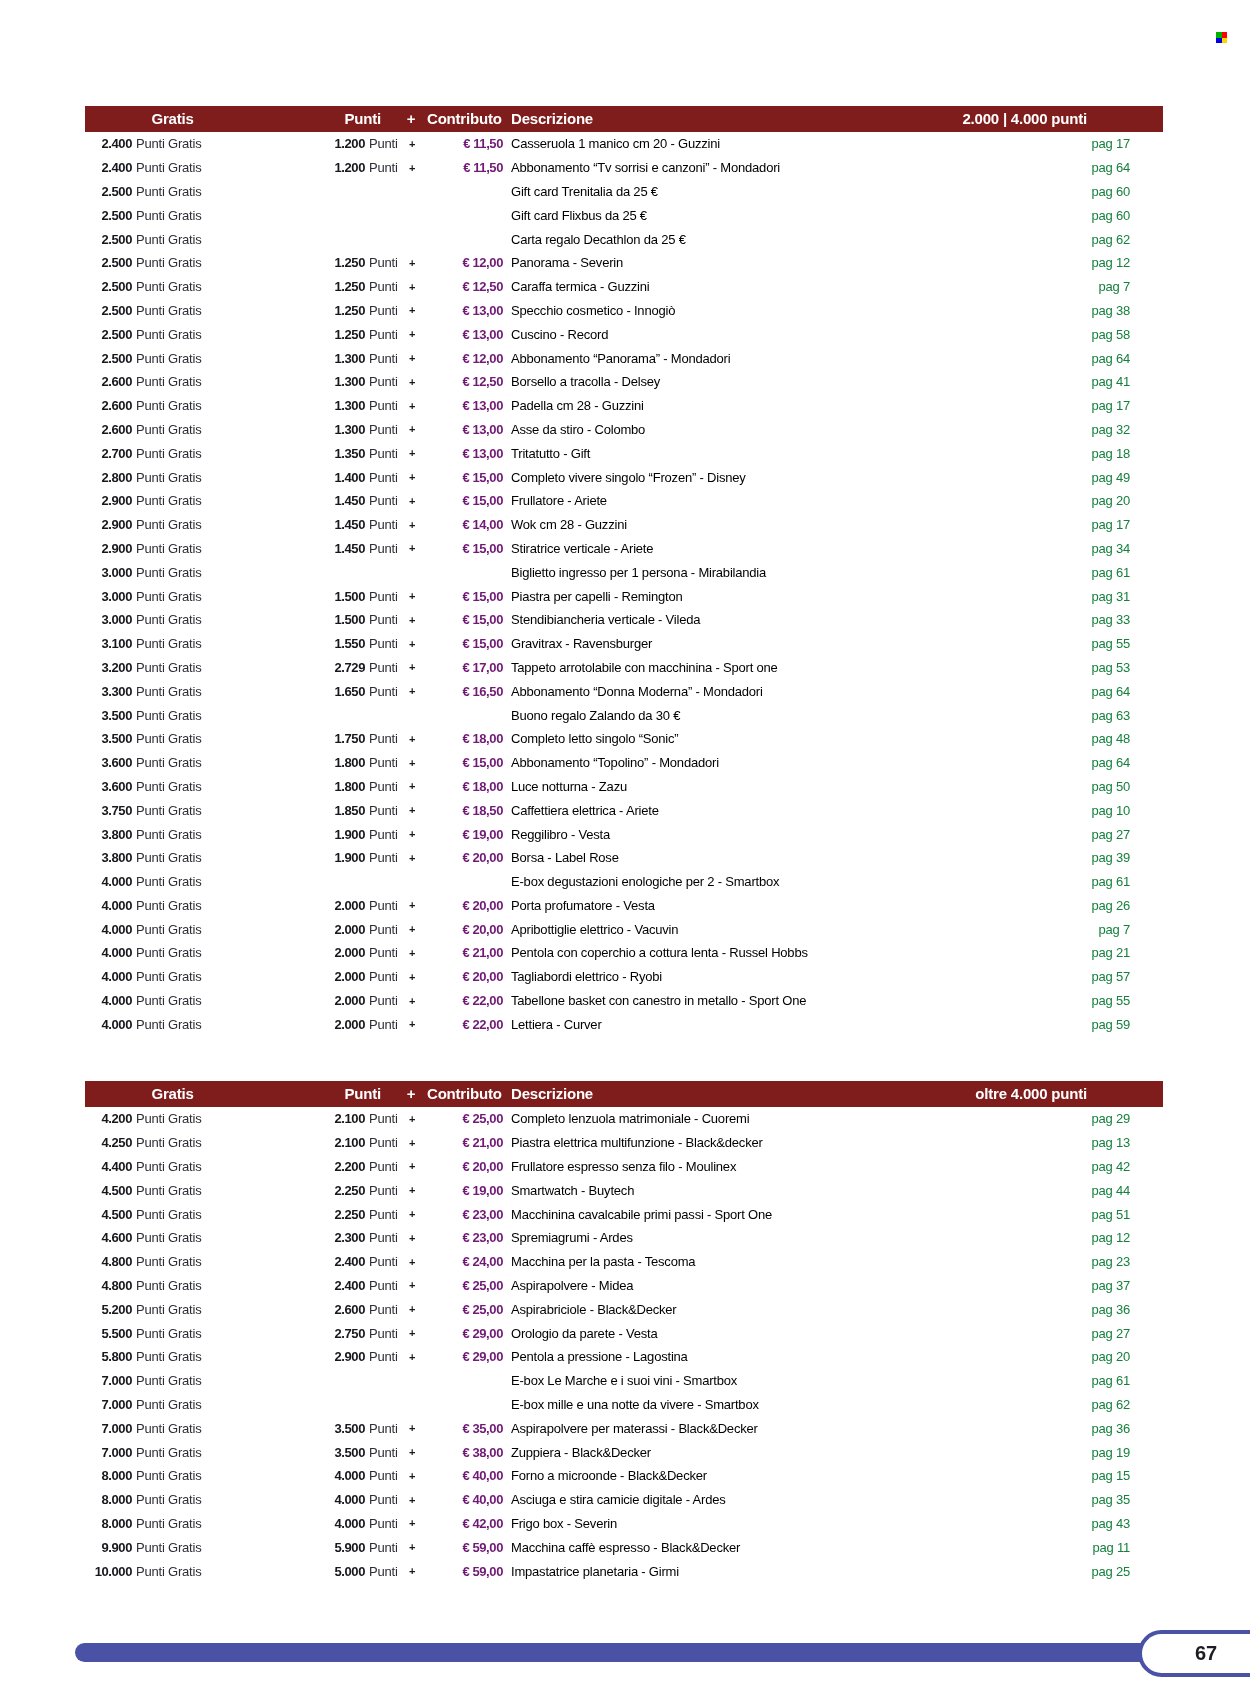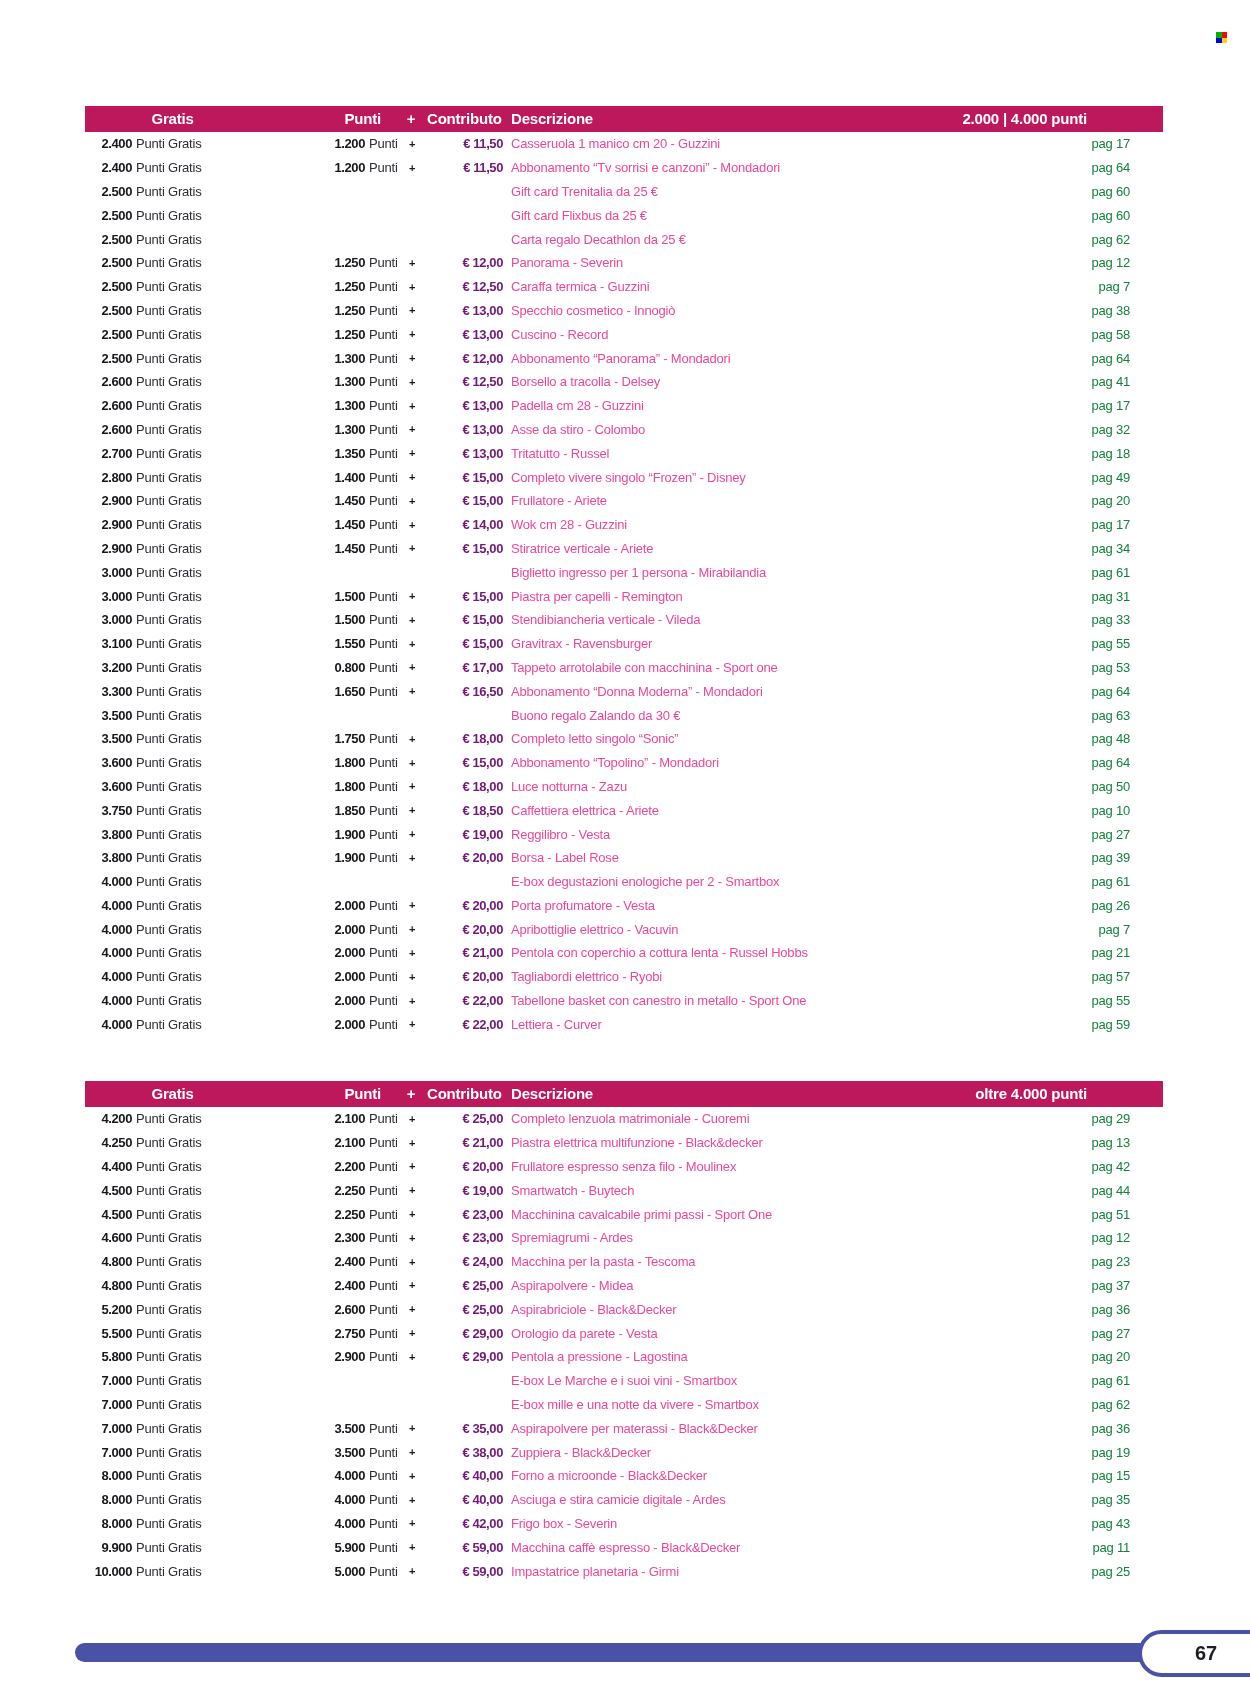--- a/index.html
+++ b/index.html
@@ -6,40 +6,40 @@
   .page{position:relative;width:1250px;height:1696px;background:#ffffff;overflow:hidden;
         font-family:"Liberation Sans", sans-serif;color:#2d2d35;}
 
   
   .logo{position:absolute;left:1216px;top:32px;width:11px;height:11px;
         display:grid;grid-template-columns:1fr 1fr;grid-template-rows:1fr 1fr;}
   .logo i{display:block;width:100%;height:100%;}
 
   
   .cat-table{position:absolute;left:85px;width:1078px;}
-  .thead{position:relative;height:26px;background:#be185d;}
+  .thead{position:relative;height:26px;background:#7f1d1d;}
   .thead span{position:absolute;top:0;line-height:26px;color:#ffffff;font-weight:bold;
               font-size:15px;white-space:nowrap;letter-spacing:-0.2px;}
   .h-gratis{left:0;width:175px;text-align:center;}
   .h-punti{left:206px;width:90px;text-align:right;}
   .h-plus{left:318px;width:16px;text-align:center;}
   .h-contrib{left:342px;}
   .h-desc{left:426px;}
   .h-range{right:76px;}
 
   .tr{display:grid;
       grid-template-columns:47px 4px 86px 143px 4px 36px 14px 84px 8px 1fr 60px 33px;
       height:23.8px;align-items:center;font-size:13px;white-space:nowrap;
       letter-spacing:-0.2px;}
   .tr span{overflow:visible;}
   .num{font-weight:bold;text-align:right;color:#17171c;letter-spacing:-0.4px;}
   .lab{text-align:left;color:#2d2d35;}
   .plus{text-align:center;font-weight:bold;color:#17171c;font-size:11px;}
   .contrib{font-weight:bold;text-align:right;color:#701a75;letter-spacing:-0.4px;}
-  .desc{text-align:left;color:#ec4899;}
+  .desc{text-align:left;color:#000000;}
   .pag{text-align:right;color:#15803d;}
 
   
   .footer-bar{position:absolute;left:75px;top:1643px;width:1075px;height:19px;
               background:#4a52a5;border-radius:10px;}
   .page-badge{position:absolute;left:1138px;top:1630px;width:132px;height:47px;
               box-sizing:border-box;background:#ffffff;border:4px solid #4a52a5;
               border-right:none;border-radius:26px 0 0 26px;
               display:flex;align-items:center;justify-content:center;
               font-weight:bold;font-size:20px;color:#1d1d24;}
@@ -251,21 +251,21 @@
         <div class="tr">
           <span class="num">2.700</span>
           <span class="gap"></span>
           <span class="lab">Punti Gratis</span>
           <span class="num">1.350</span>
           <span class="gap"></span>
           <span class="lab">Punti</span>
           <span class="plus">+</span>
           <span class="contrib">€ 13,00</span>
           <span class="gap"></span>
-          <span class="desc">Tritatutto - Russel</span>
+          <span class="desc">Tritatutto - Gift</span>
           <span class="pag">pag 18</span>
           <span class="gap"></span>
         </div>
         <div class="tr">
           <span class="num">2.800</span>
           <span class="gap"></span>
           <span class="lab">Punti Gratis</span>
           <span class="num">1.400</span>
           <span class="gap"></span>
           <span class="lab">Punti</span>
@@ -371,21 +371,21 @@
           <span class="contrib">€ 15,00</span>
           <span class="gap"></span>
           <span class="desc">Gravitrax - Ravensburger</span>
           <span class="pag">pag 55</span>
           <span class="gap"></span>
         </div>
         <div class="tr">
           <span class="num">3.200</span>
           <span class="gap"></span>
           <span class="lab">Punti Gratis</span>
-          <span class="num">0.800</span>
+          <span class="num">2.729</span>
           <span class="gap"></span>
           <span class="lab">Punti</span>
           <span class="plus">+</span>
           <span class="contrib">€ 17,00</span>
           <span class="gap"></span>
           <span class="desc">Tappeto arrotolabile con macchinina - Sport one</span>
           <span class="pag">pag 53</span>
           <span class="gap"></span>
         </div>
         <div class="tr">

